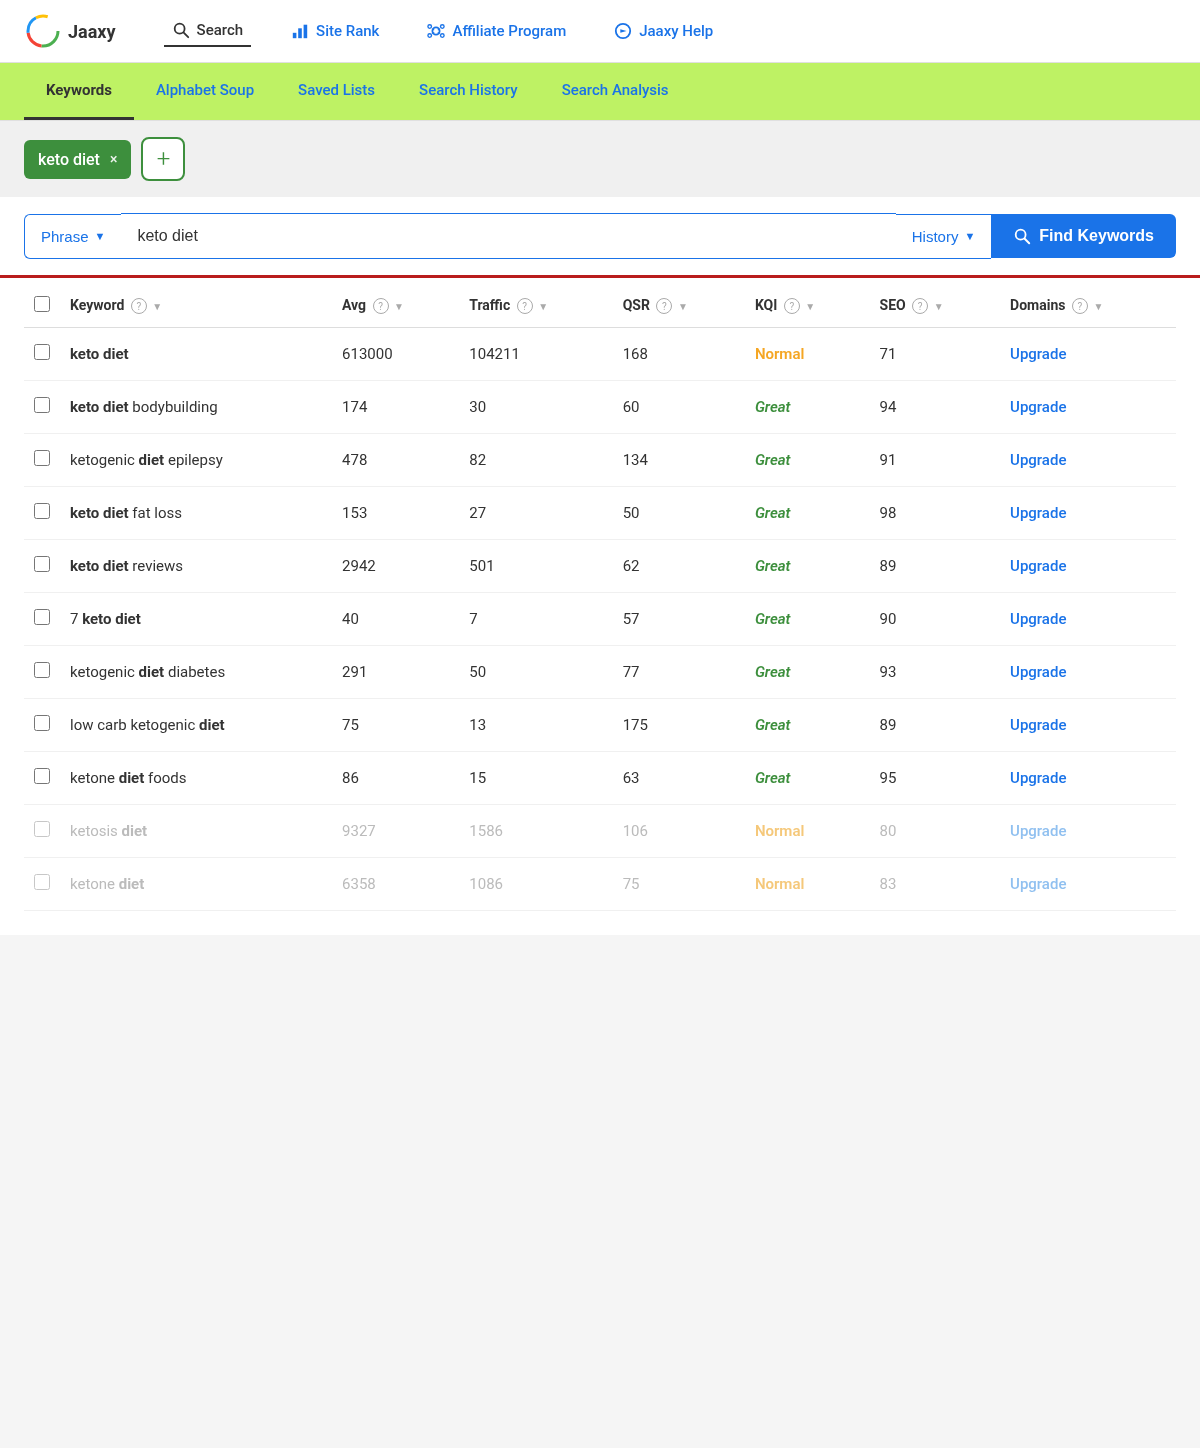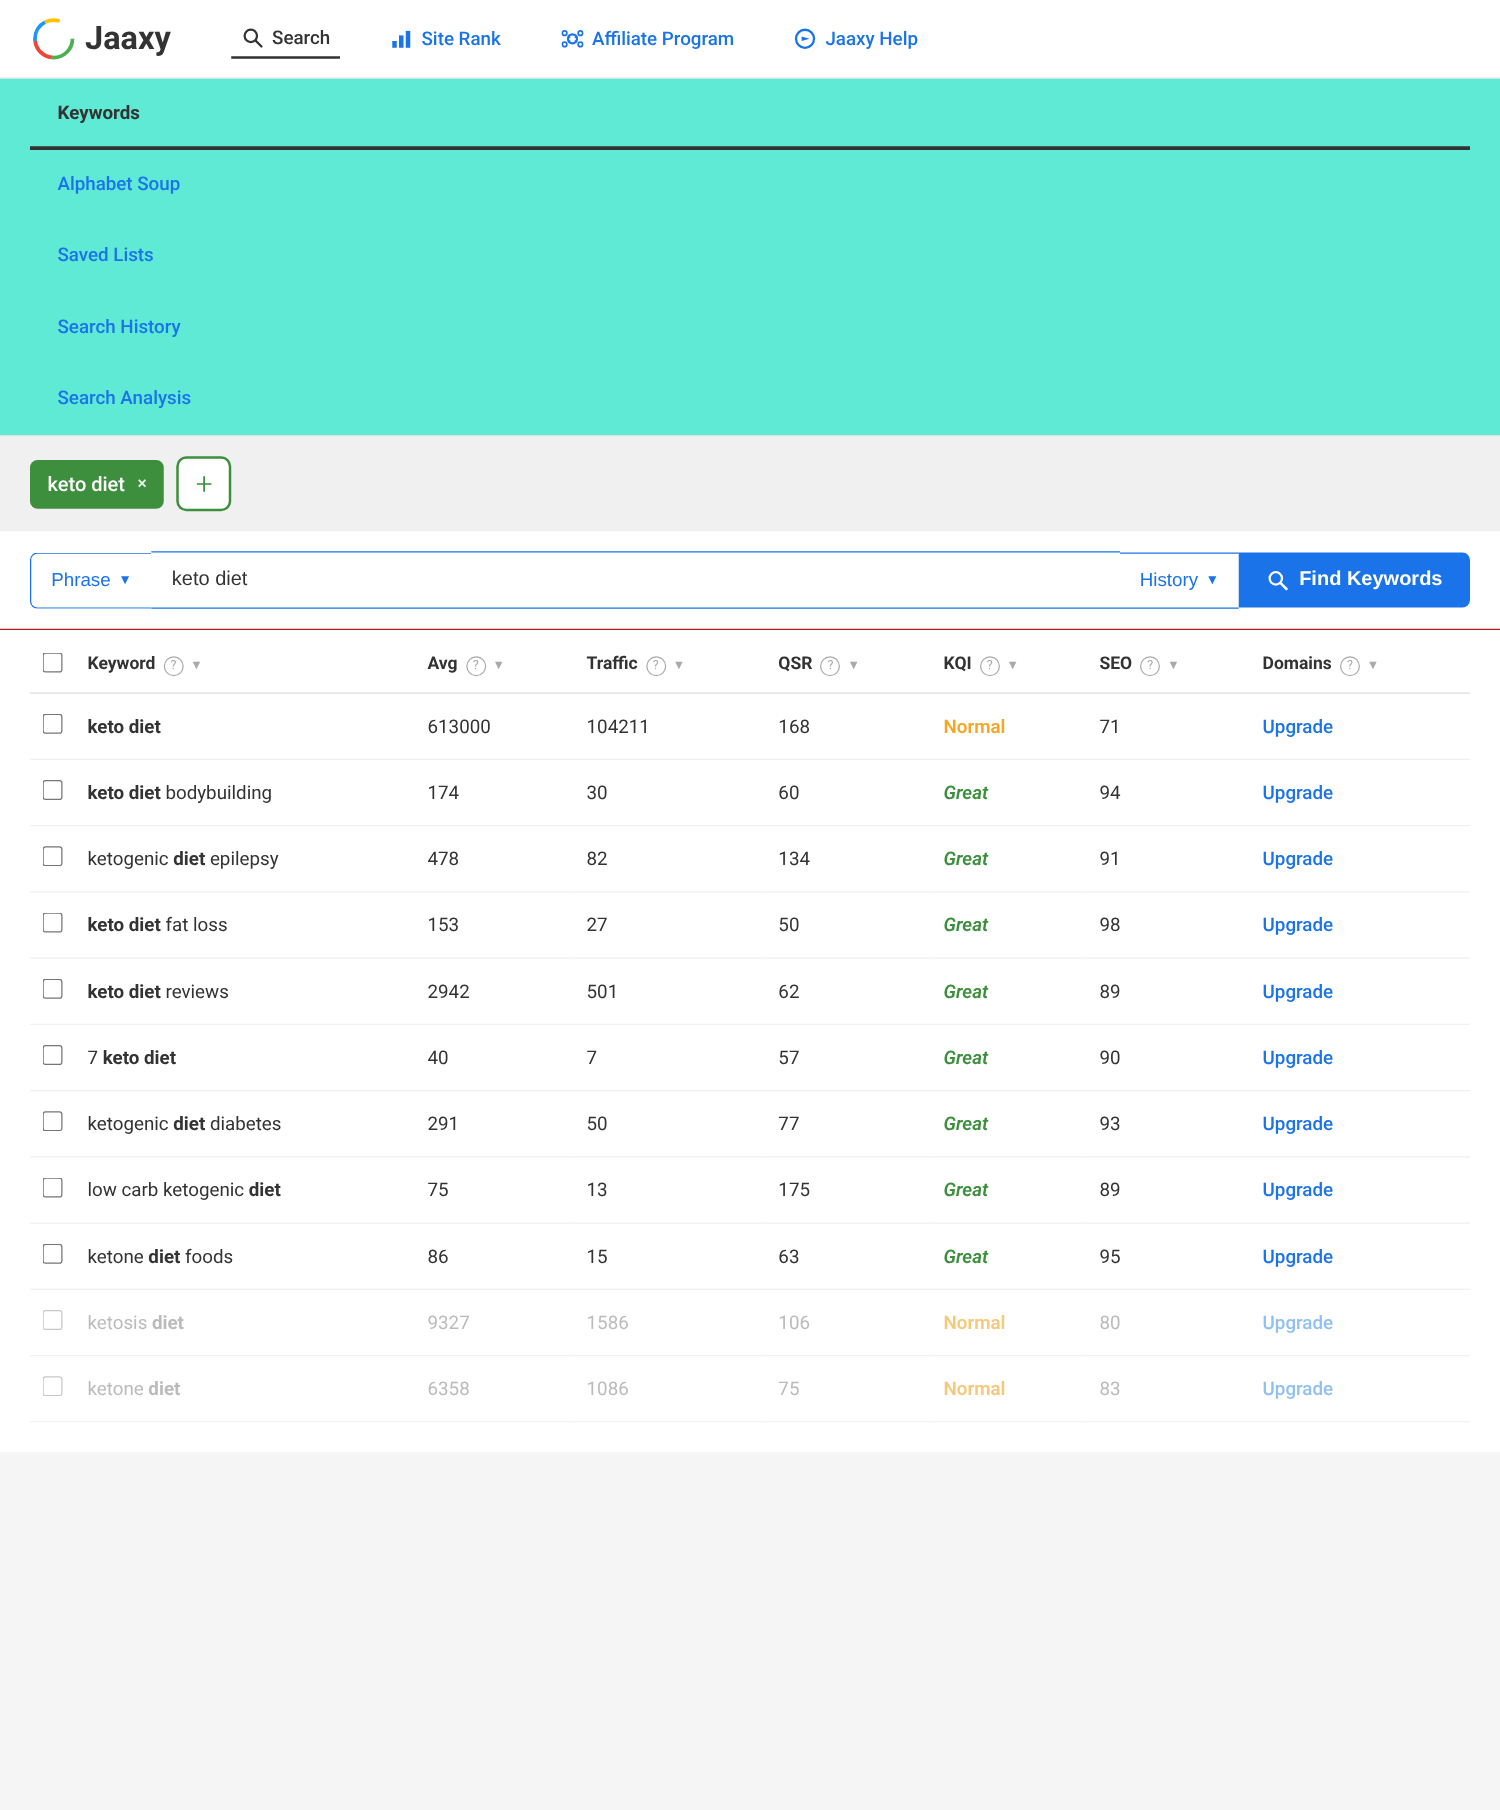--- a/index.html
+++ b/index.html
@@ -2,38 +2,38 @@
 <html><head>
   <meta charset="utf-8">
   <style>
     * { box-sizing: border-box; margin: 0; padding: 0; }
     body { font-family: -apple-system, BlinkMacSystemFont, 'Segoe UI', Roboto, Arial, sans-serif; background: #f5f5f5; color: #333; font-size: 15px; }
 
     
     .header { background: #fff; padding: 12px 24px; display: flex; align-items: center; gap: 32px; border-bottom: 1px solid #e0e0e0; }
     .logo { display: flex; align-items: center; gap: 6px; margin-right: 16px; }
     .logo-icon { width: 38px; height: 38px; }
-    .logo-text { font-size: 26px; font-weight: 700; color: #333; }
+    .logo-text { font-size: 18px; font-weight: 700; color: #333; }
     .nav-item { display: flex; align-items: center; gap: 7px; color: #1a73e8; font-size: 15px; font-weight: 500; cursor: pointer; text-decoration: none; padding: 6px 8px; }
     .nav-item.active { color: #333; border-bottom: 2px solid #333; }
     .nav-item svg { width: 18px; height: 18px; }
 
     
-    .tabs-bar { background: #5eead4; padding: 0 24px; display: flex; gap: 0; border-bottom: 1px solid #e0e0e0; flex-direction: column; }
+    .tabs-bar { background: #bef264; padding: 0 24px; display: flex; gap: 0; border-bottom: 1px solid #e0e0e0; }
     .tab { padding: 18px 22px; font-size: 15px; font-weight: 500; cursor: pointer; color: #1a73e8; border-bottom: 3px solid transparent; }
     .tab.active { color: #333; border-bottom: 3px solid #333; font-weight: 700; }
 
     
     .tag-area { background: #f0f0f0; padding: 16px 24px; display: flex; align-items: center; gap: 10px; }
     .tag { background: #3d8f3d; color: #fff; border-radius: 6px; padding: 10px 14px; font-size: 16px; display: flex; align-items: center; gap: 10px; font-weight: 500; }
     .tag-close { cursor: pointer; font-size: 14px; opacity: 0.9; }
     .add-btn { width: 44px; height: 44px; border: 2px solid #3d8f3d; border-radius: 8px; background: #fff; display: flex; align-items: center; justify-content: center; cursor: pointer; font-size: 24px; color: #3d8f3d; font-weight: 300; }
 
     
-    .search-bar { background: #fff; padding: 16px 24px; display: flex; align-items: center; gap: 0; border-bottom: 1px solid #b91c1c; }
+    .search-bar { background: #fff; padding: 16px 24px; display: flex; align-items: center; gap: 0; border-bottom: 3px solid #b91c1c; }
     .phrase-btn { display: flex; align-items: center; gap: 6px; padding: 13px 16px; border: 1.5px solid #1a73e8; border-right: none; border-radius: 6px 0 0 6px; color: #1a73e8; font-size: 15px; font-weight: 500; cursor: pointer; background: #fff; white-space: nowrap; }
     .search-input { flex: 1; padding: 13px 16px; border: 1.5px solid #1a73e8; border-left: none; border-right: none; font-size: 16px; outline: none; color: #333; }
     .history-btn { display: flex; align-items: center; gap: 6px; padding: 13px 16px; border: 1.5px solid #1a73e8; border-left: none; border-right: none; color: #1a73e8; font-size: 15px; font-weight: 500; cursor: pointer; background: #fff; white-space: nowrap; }
     .find-btn { background: #1a73e8; color: #fff; border: none; border-radius: 0 6px 6px 0; padding: 13px 22px; font-size: 16px; font-weight: 600; cursor: pointer; display: flex; align-items: center; gap: 8px; white-space: nowrap; }
 
     
     .main { background: #fff; margin: 0; padding: 0 24px 24px; }
 
     
     .table-wrap { overflow-x: auto; }

